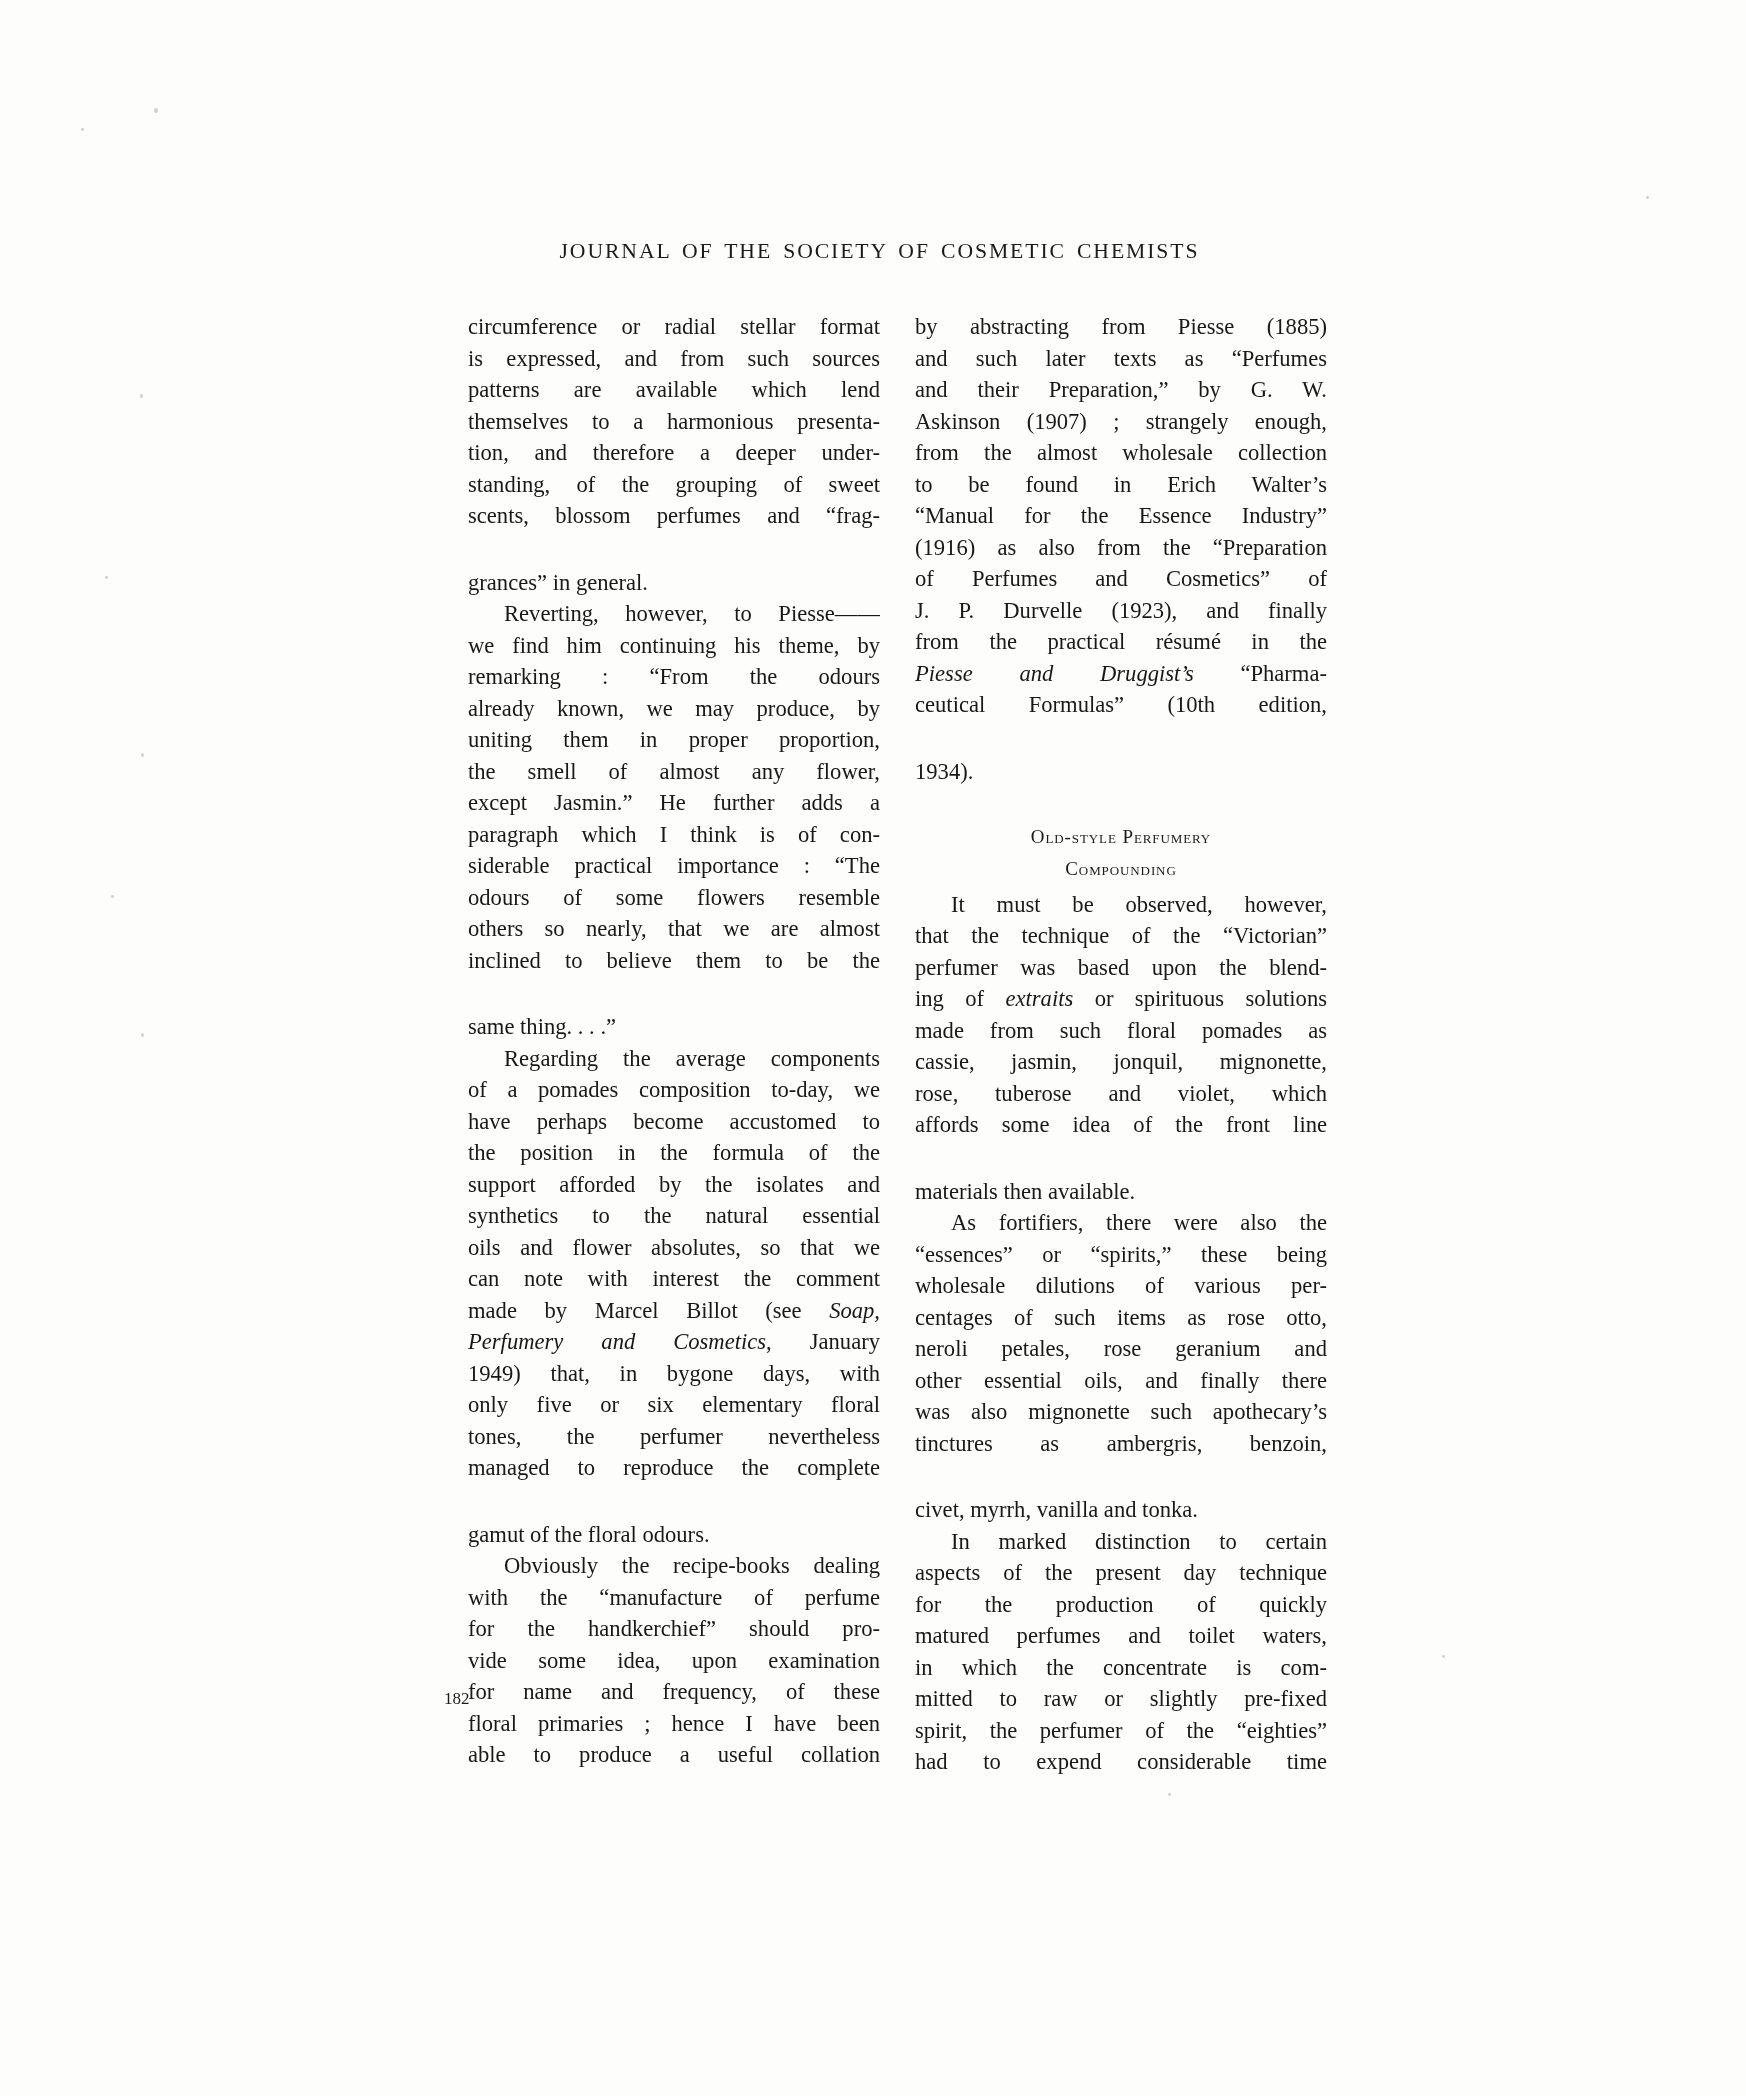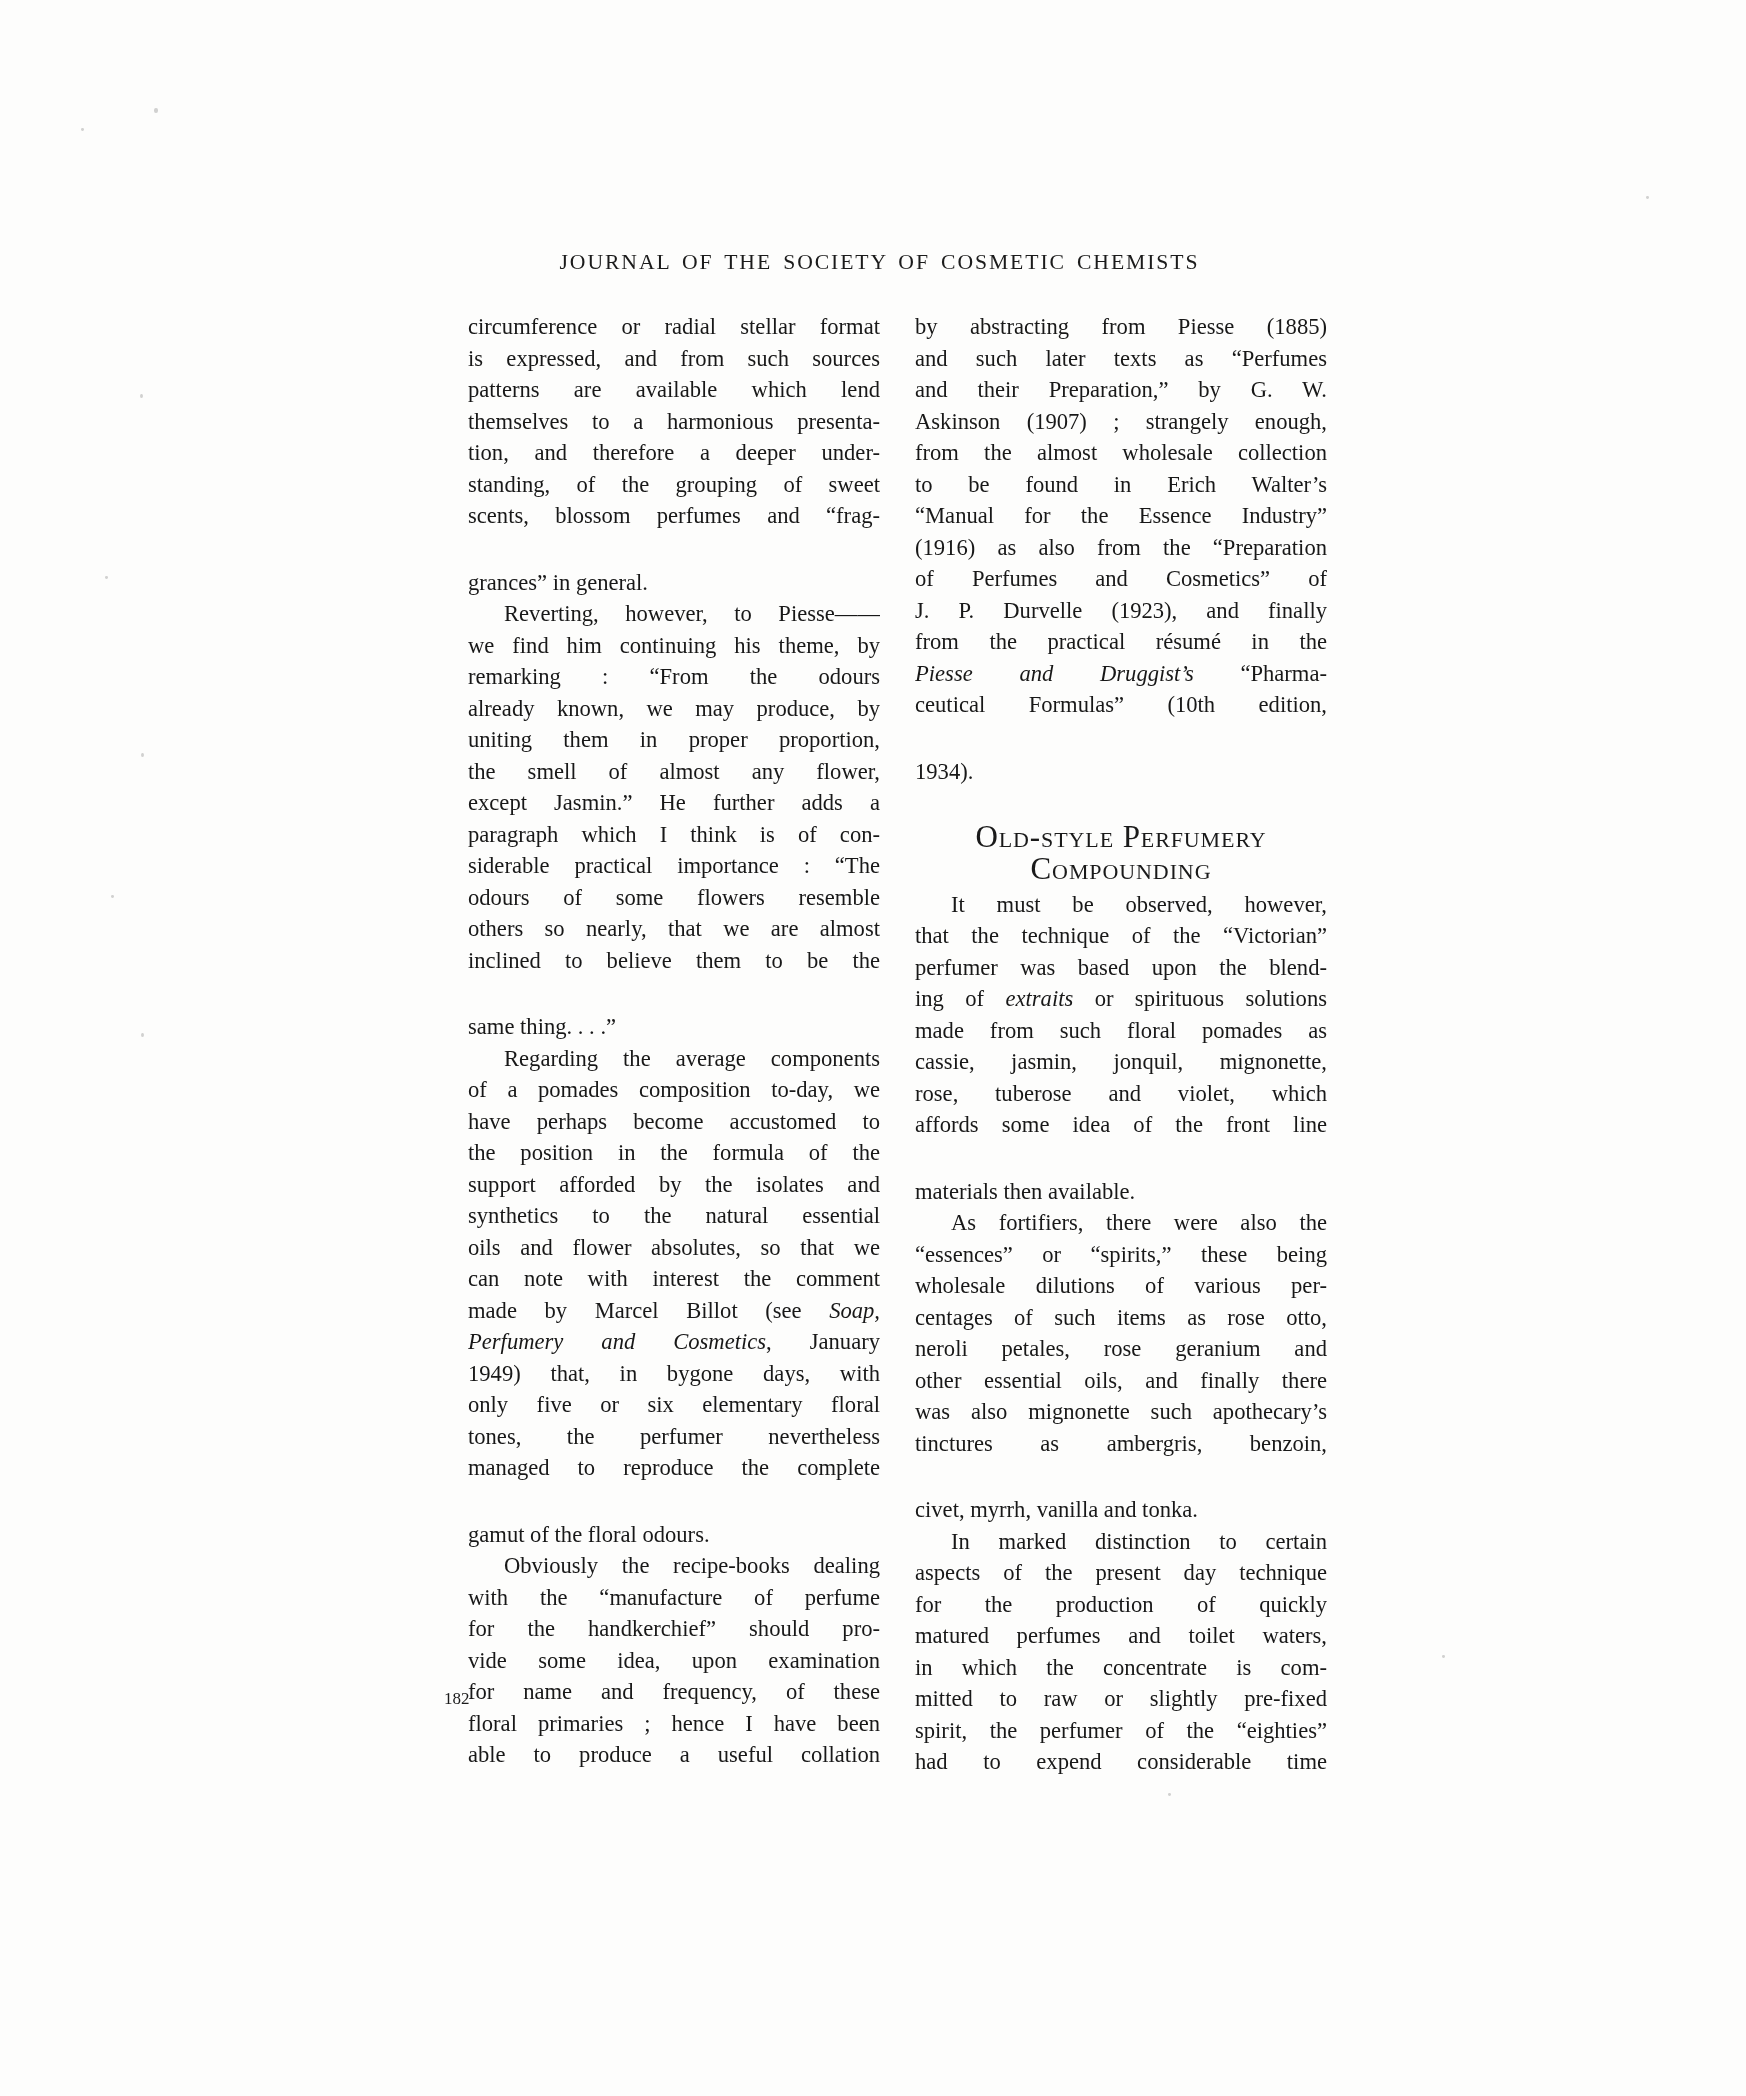--- a/index.html
+++ b/index.html
@@ -9,21 +9,21 @@
     background: #fdfdfc;
     position: relative;
     font-family: "Liberation Serif", "DejaVu Serif", serif;
     color: #161616;
     -webkit-font-smoothing: antialiased;
   }
   .page { position: absolute; inset: 0; overflow: hidden; }
 
   .running-head {
     position: absolute;
-    top: 250px; left: 450px; width: 859px;
+    top: 239px; left: 450px; width: 859px;
     text-align: center;
     font-size: 21.7px;
     letter-spacing: 1.9px;
     word-spacing: 3.8px;
     color: #1b1b1b;
     white-space: nowrap;
   }
 
   .columns {
     position: absolute;
@@ -44,21 +44,21 @@
   }
   .line.nj { text-align-last: left; margin-top: 35px; }
   .line.ind { text-indent: 36px; }
   .it { font-style: italic; }
 
   .section-heading {
     margin-top: 34px;
     margin-bottom: 3.8px;
     text-align: center;
     font-variant: small-caps;
-    font-size: 31px;
+    font-size: 19px;
     line-height: 32px;
     letter-spacing: 0.9px;
     color: #1a1a1a;
   }
 
   .page-number {
     position: absolute;
     left: 444px; top: 1689px;
     font-size: 17px;
     color: #1b1b1b;

